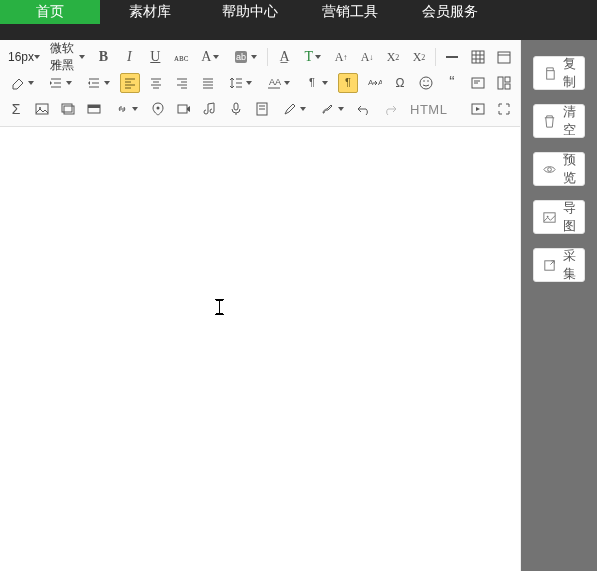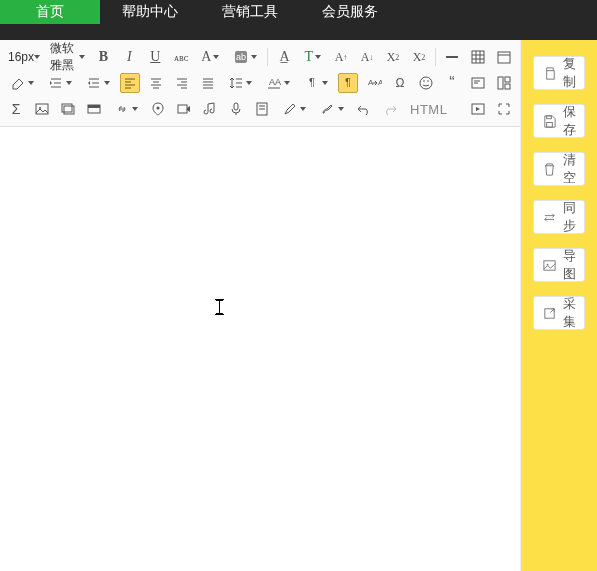--- a/index.html
+++ b/index.html
@@ -105,21 +105,21 @@
 }
 .text-cursor .cap-top, .text-cursor .cap-bot{
   position:absolute;left:1px;width:7px;height:1px;background:#000;
 }
 .text-cursor .cap-top{top:0}
 .text-cursor .cap-bot{bottom:0}
 
 .side-col {
   flex: 1;
   padding: 16px 12px;
-  background: #fde047;
+  background: #737373;
   display: flex;
   flex-direction: column;
   gap: 14px;
 }
 .side-btn {
   background: #fff;
   border: 1px solid #e3e3e3;
   border-radius: 3px;
   height: 34px;
   display: flex;
@@ -137,20 +137,21 @@
   display:inline-flex;align-items:center;gap:0;
   color:#333;font-size:12px;height:20px;padding:0 2px;cursor:pointer;
 }
 .sep { width:1px;height:18px;background:#ddd;flex-shrink:0; }
 </style>
 </head>
 <body>
 
 <div class="topnav">
   <div class="nav-item active">首页</div>
+  <div class="nav-item">素材库</div>
   <div class="nav-item">帮助中心</div>
   <div class="nav-item">营销工具</div>
   <div class="nav-item">会员服务</div>
 </div>
 
 <div class="editor-wrap">
   <div class="editor-col">
     <div class="toolbar">
 
       <div class="tool-row">
@@ -436,37 +437,30 @@
   <div class="side-col">
     <div class="side-btn">
       <svg viewBox="0 0 16 16">
           <rect x="5" y="5" width="8" height="9" fill="none" stroke="#777"></rect>
           <path d="M5 5 L5 2 L12 2 L12 5" fill="none" stroke="#777"></path>
         </svg>
       <span>复制</span>
     </div>
     <div class="side-btn">
       <svg viewBox="0 0 16 16">
-          <path d="M3 2 L11 2 L14 5 L14 14 L3 14 Z" fill="none" stroke="#777"></path>
-          <rect x="5" y="9" width="6" height="5" fill="none" stroke="#777"></rect>
-          <rect x="5" y="2" width="5" height="3" fill="none" stroke="#777"></rect>
-        </svg>
-      <span>保存</span>
-    </div>
-    <div class="side-btn">
-      <svg viewBox="0 0 16 16">
           <path d="M3 4 L13 4 M5 4 L5 2 L11 2 L11 4 M4 4 L5 14 L11 14 L12 4" fill="none" stroke="#777"></path>
         </svg>
       <span>清空</span>
     </div>
     <div class="side-btn">
       <svg viewBox="0 0 16 16">
-          <path d="M3 6 L13 6 M11 4 L13 6 L11 8 M13 10 L3 10 M5 8 L3 10 L5 12" fill="none" stroke="#777"></path>
+          <path d="M2 8 C4 4 12 4 14 8 C12 12 4 12 2 8 Z" fill="none" stroke="#777"></path>
+          <circle cx="8" cy="8" r="2" fill="none" stroke="#777"></circle>
         </svg>
-      <span>同步</span>
+      <span>预览</span>
     </div>
     <div class="side-btn">
       <svg viewBox="0 0 16 16">
           <rect x="2" y="3" width="12" height="10" fill="none" stroke="#777"></rect>
           <circle cx="6" cy="7" r="1" fill="#777"></circle>
           <path d="M2 12 L6 8 L9 11 L14 6" fill="none" stroke="#777"></path>
         </svg>
       <span>导图</span>
     </div>
     <div class="side-btn">

